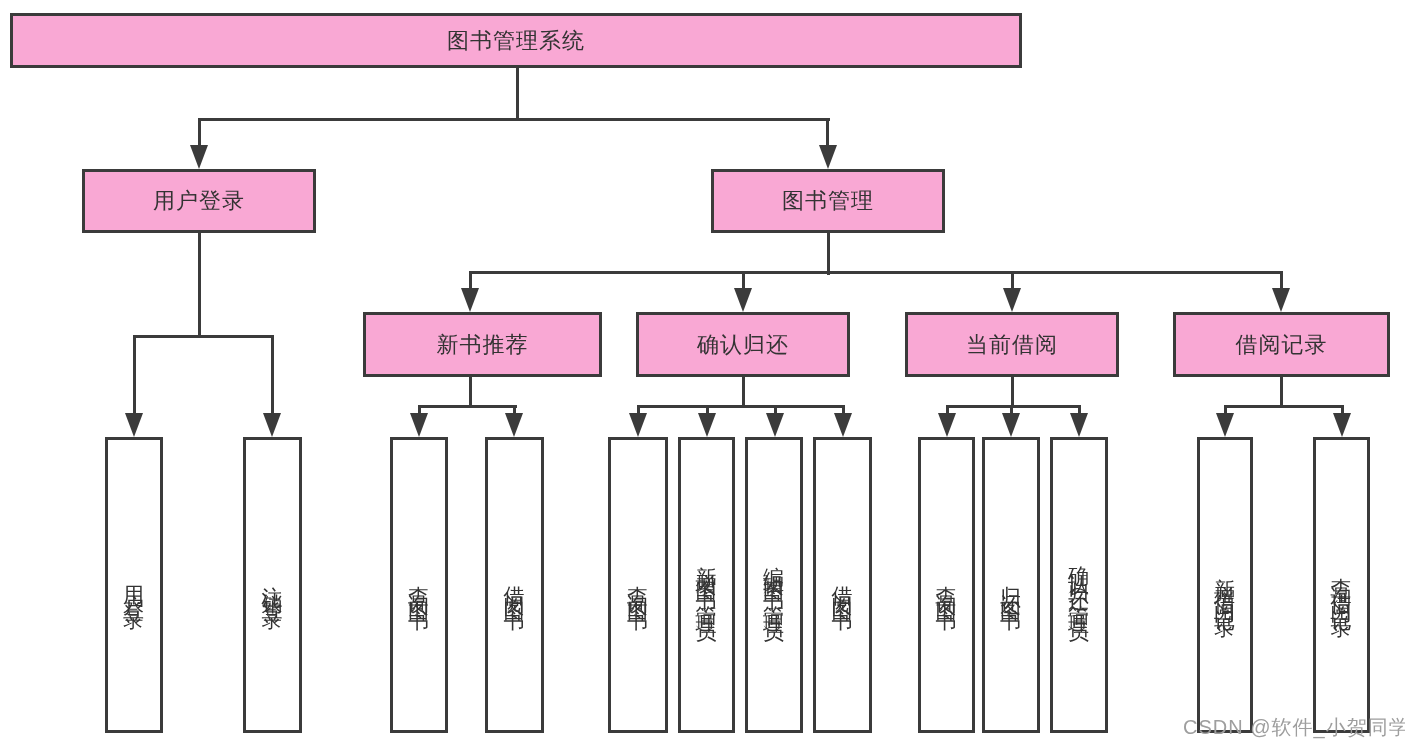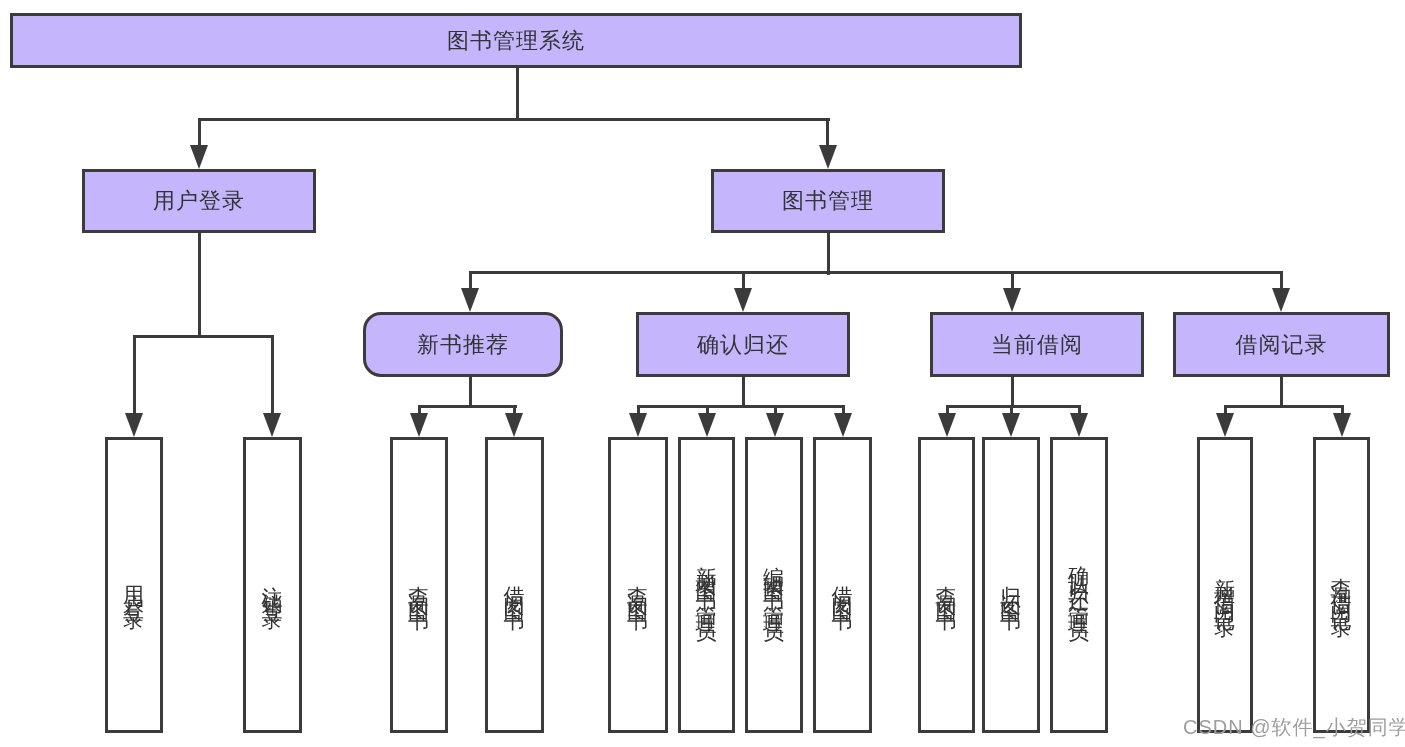--- a/index.html
+++ b/index.html
@@ -9,21 +9,21 @@
     --bg:#ffffff;
   }
   html,body{margin:0;padding:0;background:var(--bg);}
   #canvas{
     position:relative;width:1405px;height:747px;background:var(--bg);
     font-family:"Liberation Sans","DejaVu Sans",sans-serif;color:var(--text);
     overflow:hidden;
   }
   .box{
     position:absolute;box-sizing:border-box;border:3px solid var(--line);
-    background:#c4b5fd;display:flex;align-items:center;justify-content:center;
+    background:#f9a8d4;display:flex;align-items:center;justify-content:center;
     font-size:22px;letter-spacing:1px;text-align:center;
   }
   .vbox{
     position:absolute;box-sizing:border-box;border:3px solid var(--line);
     background:#fff;display:flex;align-items:center;justify-content:center;
   }
   .vbox .vtext{
     writing-mode:vertical-rl;text-orientation:mixed;
     font-size:21px;letter-spacing:8px;line-height:1;white-space:nowrap;
   }
@@ -72,27 +72,27 @@
   <div class="hline" style="left:469px;top:271px;width:814px;height:3px;"></div>
   <div class="vline" style="left:469px;top:271px;width:3px;height:18px;"></div>
   <div class="vline" style="left:742px;top:271px;width:3px;height:18px;"></div>
   <div class="vline" style="left:1011px;top:271px;width:3px;height:18px;"></div>
   <div class="vline" style="left:1280px;top:271px;width:3px;height:18px;"></div>
   <div class="arrow" style="left:461px;top:288px;"></div>
   <div class="arrow" style="left:734px;top:288px;"></div>
   <div class="arrow" style="left:1003px;top:288px;"></div>
   <div class="arrow" style="left:1272px;top:288px;"></div>
 
-  <div class="box" style="left:363px;top:312px;width:200px;height:65px;border-radius:18px;">
+  <div class="box" style="left:363px;top:312px;width:239px;height:65px;">
     <span>新书推荐</span>
   </div>
   <div class="box" style="left:636px;top:312px;width:214px;height:65px;">
     <span>确认归还</span>
   </div>
-  <div class="box" style="left:905px;top:312px;width:214px;height:65px;margin-left:25px;">
+  <div class="box" style="left:905px;top:312px;width:214px;height:65px;">
     <span>当前借阅</span>
   </div>
   <div class="box" style="left:1173px;top:312px;width:217px;height:65px;">
     <span>借阅记录</span>
   </div>
 
   <div class="vline" style="left:469px;top:375px;width:3px;height:32px;"></div>
   <div class="hline" style="left:418px;top:405px;width:99px;height:3px;"></div>
   <div class="vline" style="left:418px;top:405px;width:3px;height:10px;"></div>
   <div class="vline" style="left:513px;top:405px;width:3px;height:10px;"></div>

